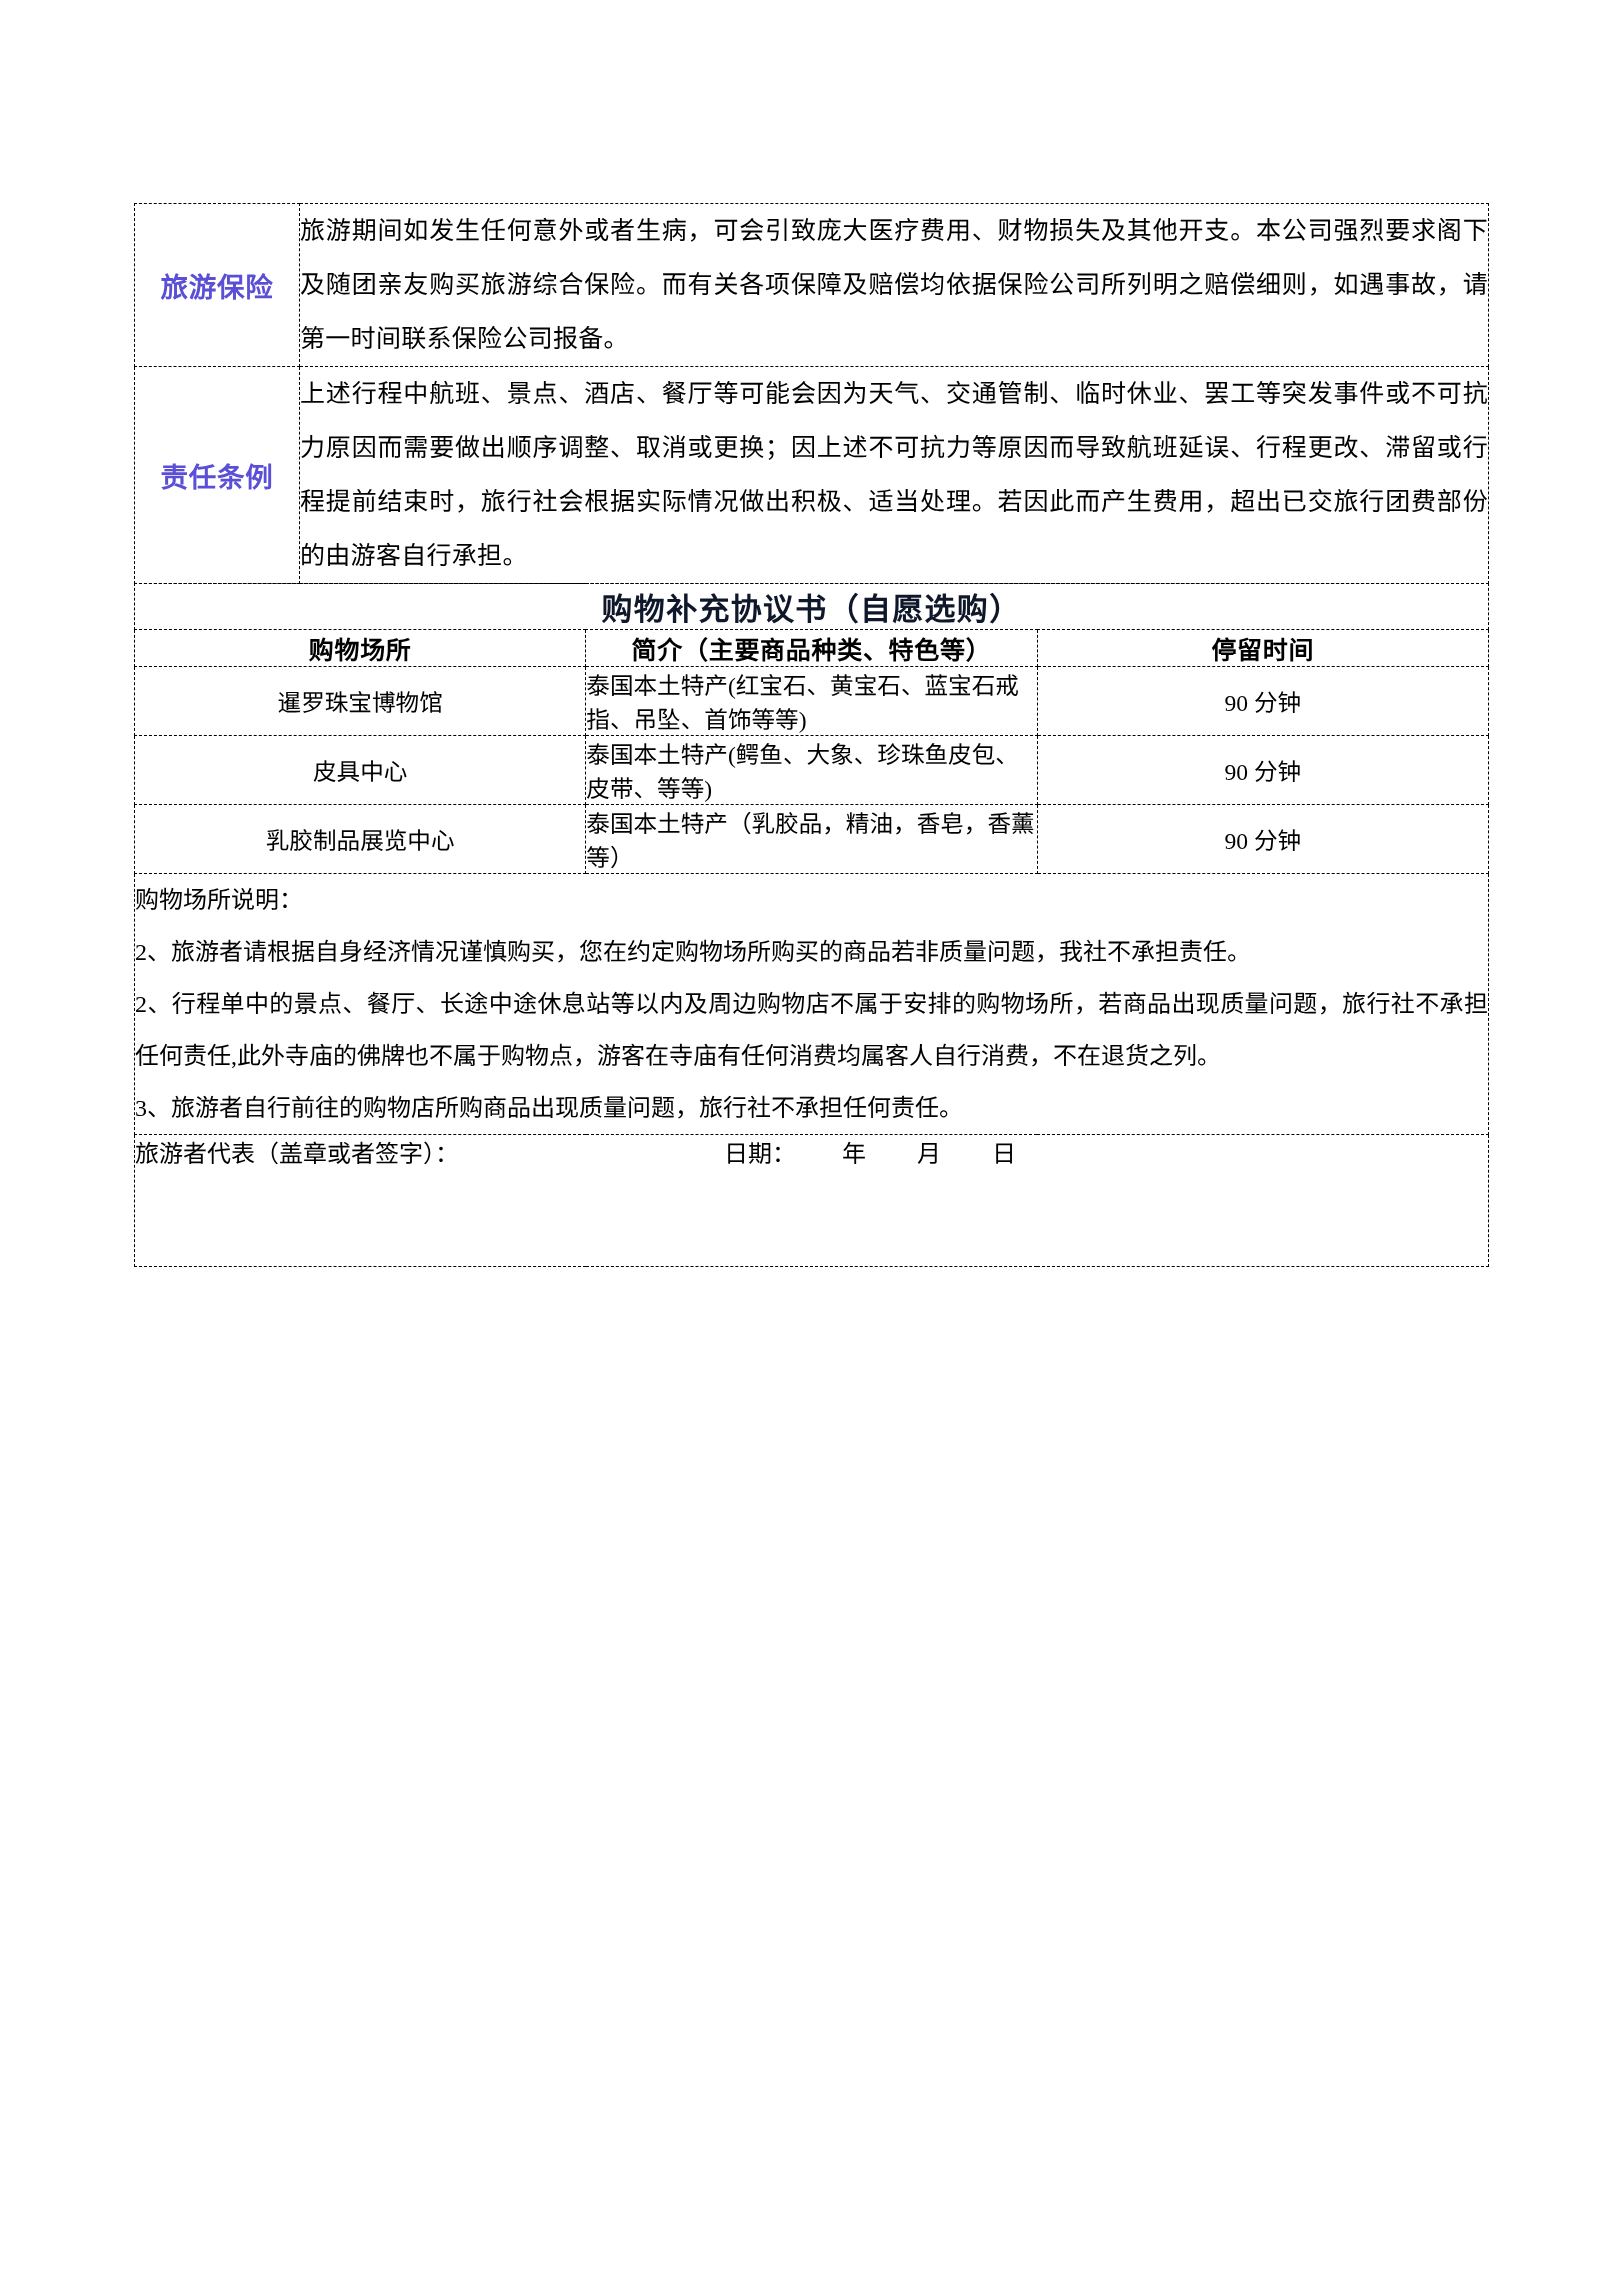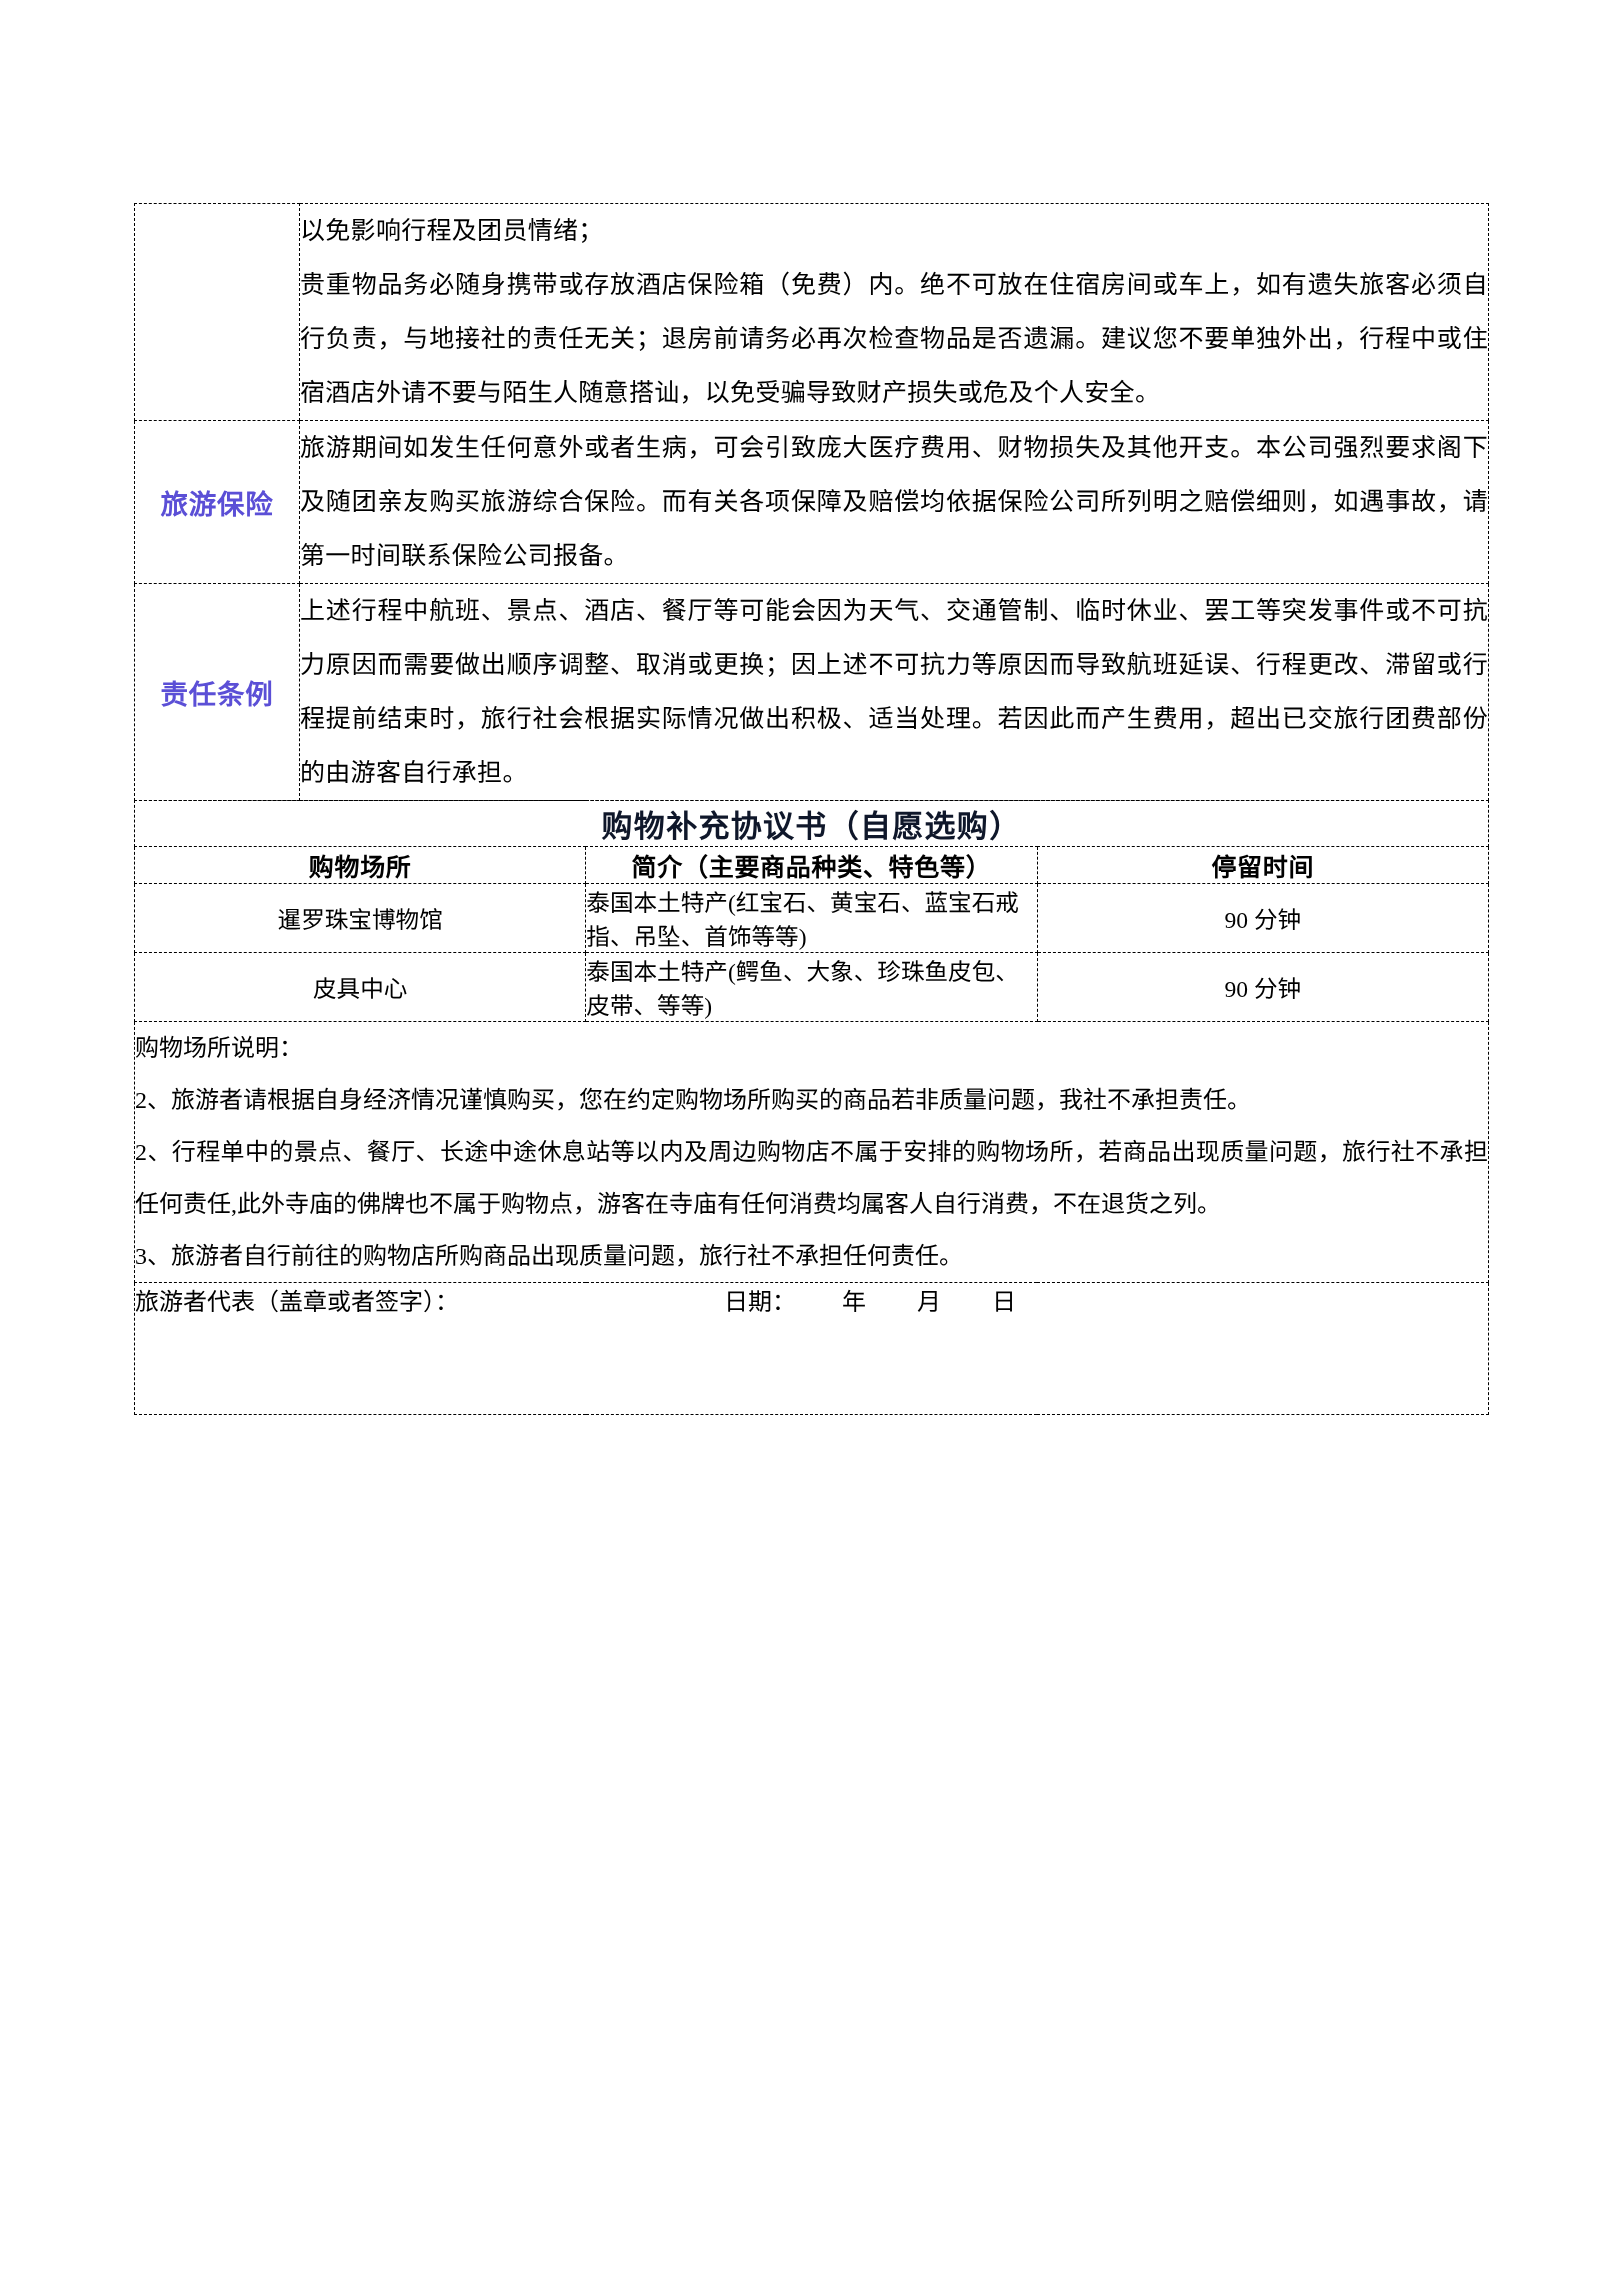--- a/index.html
+++ b/index.html
@@ -144,27 +144,20 @@
   .sig-m { margin-right: 51px; }
   .sig-d { }
 </style>
 </head>
 <body>
 
 <div class="page">
 
   <table class="doc-table">
     <tbody>
-      <tr>
-        <td class="col-label"></td>
-        <td class="col-body body-cell">
-          <p class="para">以免影响行程及团员情绪；</p>
-          <p class="para">贵重物品务必随身携带或存放酒店保险箱（免费）内。绝不可放在住宿房间或车上，如有遗失旅客必须自行负责，与地接社的责任无关；退房前请务必再次检查物品是否遗漏。建议您不要单独外出，行程中或住宿酒店外请不要与陌生人随意搭讪，以免受骗导致财产损失或危及个人安全。</p>
-        </td>
-      </tr>
 
       <tr>
         <td class="col-label label-cell">旅游保险</td>
         <td class="col-body body-cell">
           <p class="para">旅游期间如发生任何意外或者生病，可会引致庞大医疗费用、财物损失及其他开支。本公司强烈要求阁下及随团亲友购买旅游综合保险。而有关各项保障及赔偿均依据保险公司所列明之赔偿细则，如遇事故，请第一时间联系保险公司报备。</p>
         </td>
       </tr>
 
       <tr>
         <td class="col-label label-cell">责任条例</td>
@@ -194,20 +187,25 @@
         <td class="shop-c2 shop-desc">泰国本土特产(红宝石、黄宝石、蓝宝石戒指、吊坠、首饰等等)</td>
         <td class="shop-c3 shop-dur">90 分钟</td>
       </tr>
 
       <tr>
         <td class="shop-c1 shop-name">皮具中心</td>
         <td class="shop-c2 shop-desc">泰国本土特产(鳄鱼、大象、珍珠鱼皮包、皮带、等等)</td>
         <td class="shop-c3 shop-dur">90 分钟</td>
       </tr>
 
+      <tr>
+        <td class="shop-c1 shop-name">乳胶制品展览中心</td>
+        <td class="shop-c2 shop-desc">泰国本土特产（乳胶品，精油，香皂，香薰等）</td>
+        <td class="shop-c3 shop-dur">90 分钟</td>
+      </tr>
 
       <tr>
         <td class="notes-cell" colspan="3">
           <p class="note-line">购物场所说明：</p>
           <p class="note-line">2、旅游者请根据自身经济情况谨慎购买，您在约定购物场所购买的商品若非质量问题，我社不承担责任。</p>
           <p class="note-line">2、行程单中的景点、餐厅、长途中途休息站等以内及周边购物店不属于安排的购物场所，若商品出现质量问题，旅行社不承担任何责任,此外寺庙的佛牌也不属于购物点，游客在寺庙有任何消费均属客人自行消费，不在退货之列。</p>
           <p class="note-line">3、旅游者自行前往的购物店所购商品出现质量问题，旅行社不承担任何责任。</p>
         </td>
       </tr>
 

